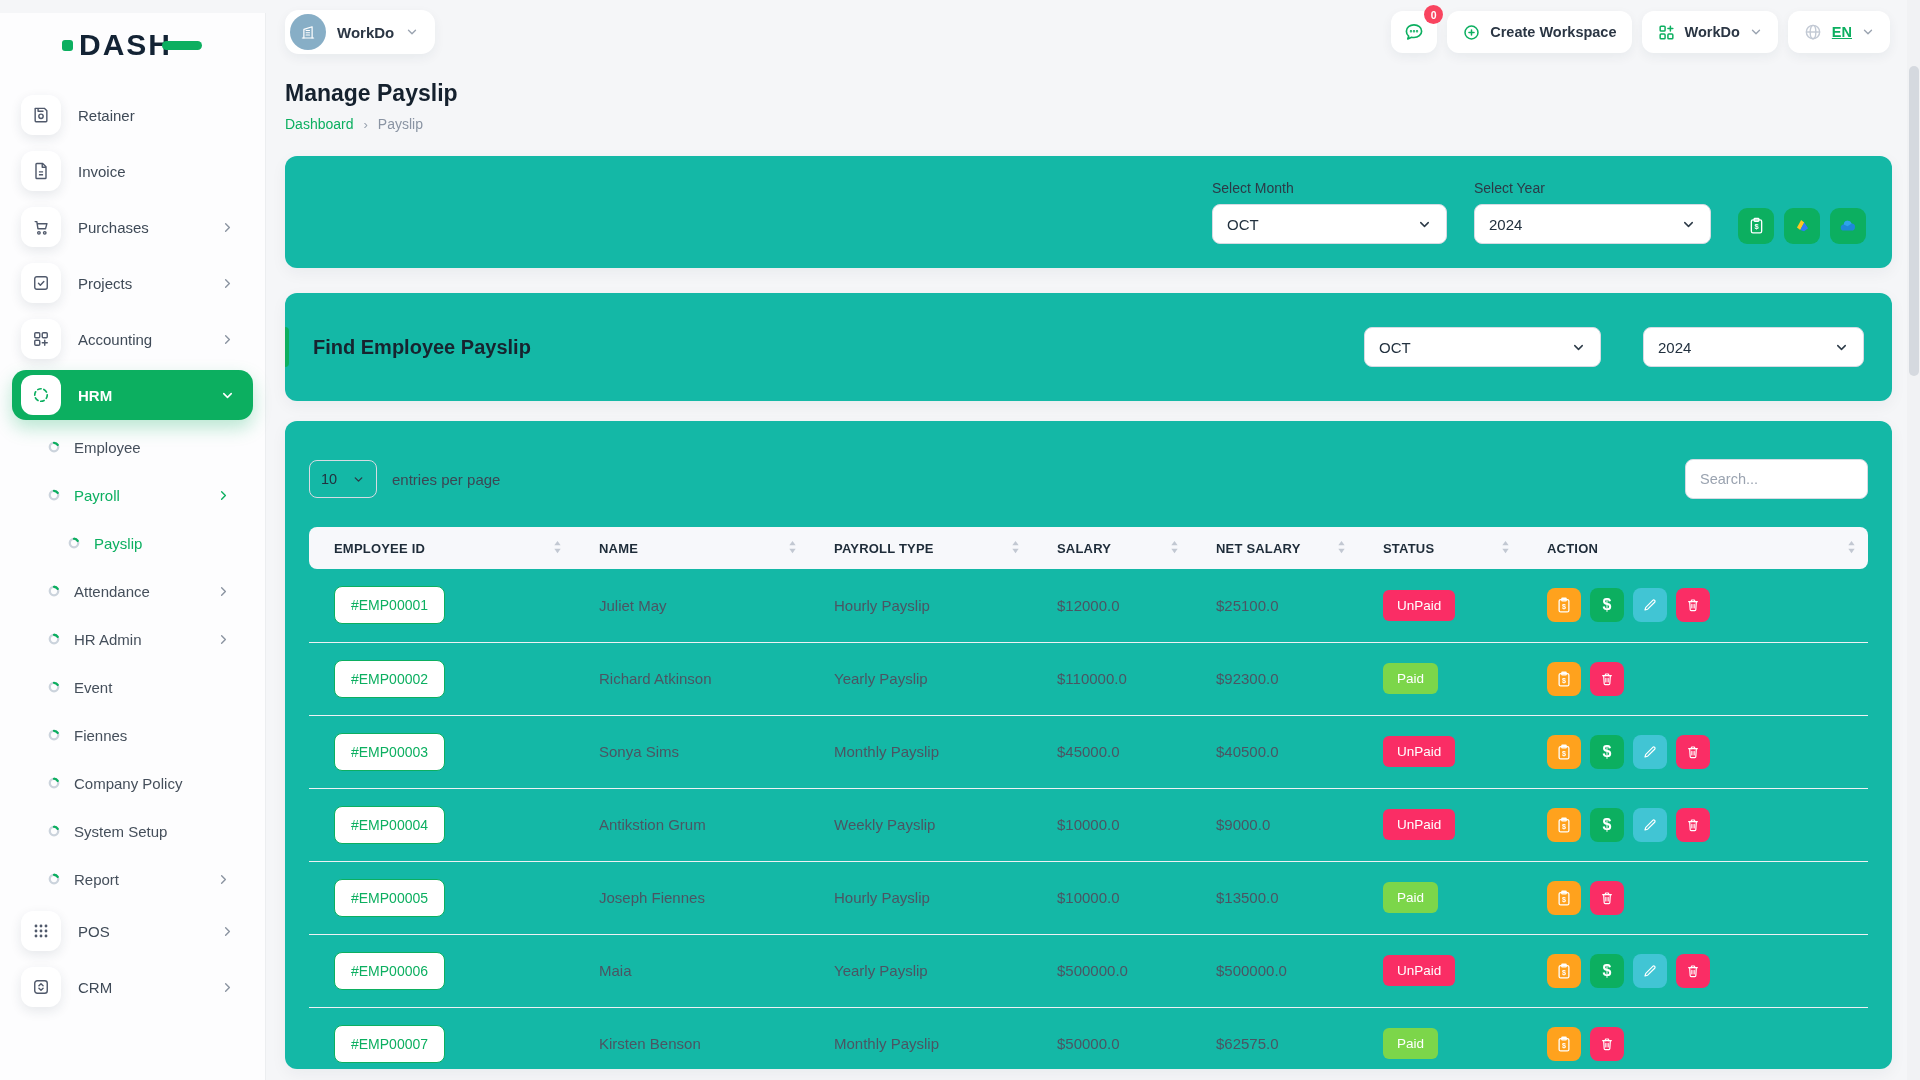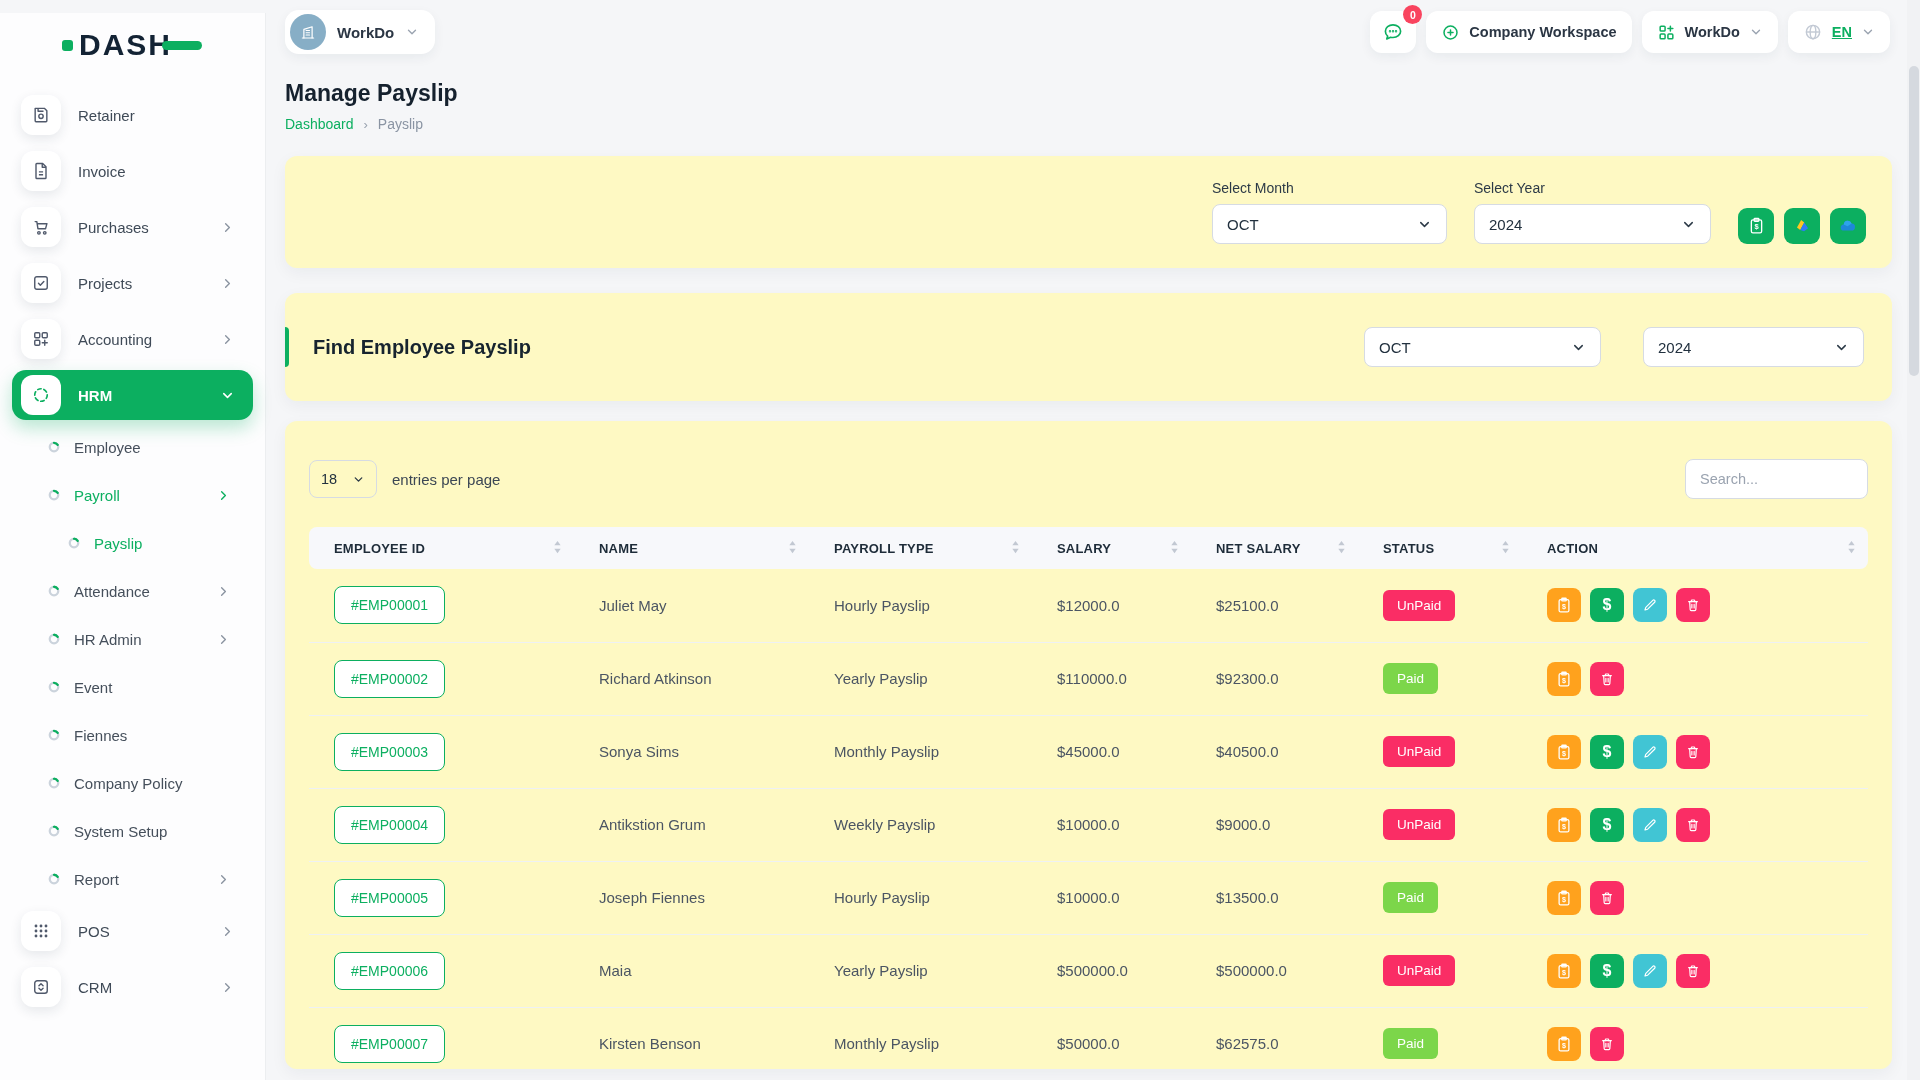--- a/index.html
+++ b/index.html
@@ -50,21 +50,21 @@
   .lang-val { color:#0caf60; font-weight:700;text-decoration:underline; }
 
   
   .main { position:absolute; left:265px; top:64px; width:1655px; padding:16px 28px 0 20px; }
   .page-title { font-size:23px; font-weight:700; color:#15212e; }
   .breadcrumb { margin-top:9px; font-size:14px; display:flex; align-items:center; gap:10px; }
   .bc-link { color:#0caf60; cursor:pointer; }
   .bc-sep { color:#9aa3b0; font-size:13px; }
   .bc-current { color:#8a94a3; }
 
-  .card { background:#fef9c3; border-radius:12px; box-shadow:0 5px 16px rgba(22,40,60,.05); }
+  .card { background:#14b8a6; border-radius:12px; box-shadow:0 5px 16px rgba(22,40,60,.05); }
   .card1 { margin-top:24px; height:112px; display:flex; justify-content:flex-end; align-items:center;
     padding:0 26px; gap:27px; }
   .field label { display:block; font-size:14px; color:#2c3a47; }
   .select { height:40px; border:1px solid #d6dbe3; border-radius:8px; background:#fff; display:flex;
     align-items:center; justify-content:space-between; padding:0 14px; font-size:15px; color:#22313f;
     cursor:pointer; margin-top:8px; }
   .select.w-month { width:235px; } .select.w-year { width:237px; }
   .export-group { display:flex; gap:10px; margin-top:27px; }
   .export-btn { width:36px; height:36px; border-radius:9px; background:#0caf60; border:none; display:flex;
     align-items:center; justify-content:center; cursor:pointer; }
@@ -395,21 +395,21 @@
       <span class="msg-badge">0</span>
     </div>
 
     <div class="pill">
       <span style="display:flex;">
         <svg width="19" height="19" viewBox="0 0 24 24" fill="none" stroke="#0caf60" stroke-width="1.9" stroke-linecap="round">
             <circle cx="12" cy="12" r="8.2"></circle>
             <path d="M12 8.8v6.4M8.8 12h6.4"></path>
           </svg>
       </span>
-      <span>Company Workspace</span>
+      <span>Create Workspace</span>
     </div>
 
     <div class="pill">
       <span style="display:flex;">
         <svg width="19" height="19" viewBox="0 0 24 24" fill="none" stroke="#0caf60" stroke-width="1.9" stroke-linecap="round">
             <rect x="4" y="4" width="6.2" height="6.2" rx="1.2"></rect>
             <rect x="4" y="13.8" width="6.2" height="6.2" rx="1.2"></rect>
             <rect x="13.8" y="13.8" width="6.2" height="6.2" rx="1.2"></rect>
             <path d="M16.9 4v6.2M13.8 7.1H20"></path>
           </svg>
@@ -518,21 +518,21 @@
               <polyline points="6 9 12 15 18 9"></polyline>
             </svg>
         </span>
       </div>
     </div>
   </section>
 
   <section class="card card3">
     <div class="toolbar">
       <div class="entries-select">
-        <span>18</span>
+        <span>10</span>
         <span style="display:flex;">
           <svg width="13" height="13" viewBox="0 0 24 24" fill="none" stroke="#2c3a47" stroke-width="2.5" stroke-linecap="round" stroke-linejoin="round">
               <polyline points="6 9 12 15 18 9"></polyline>
             </svg>
         </span>
       </div>
       <span class="entries-label">entries per page</span>
       <input class="search" type="text" placeholder="Search..." style="">
     </div>
 

